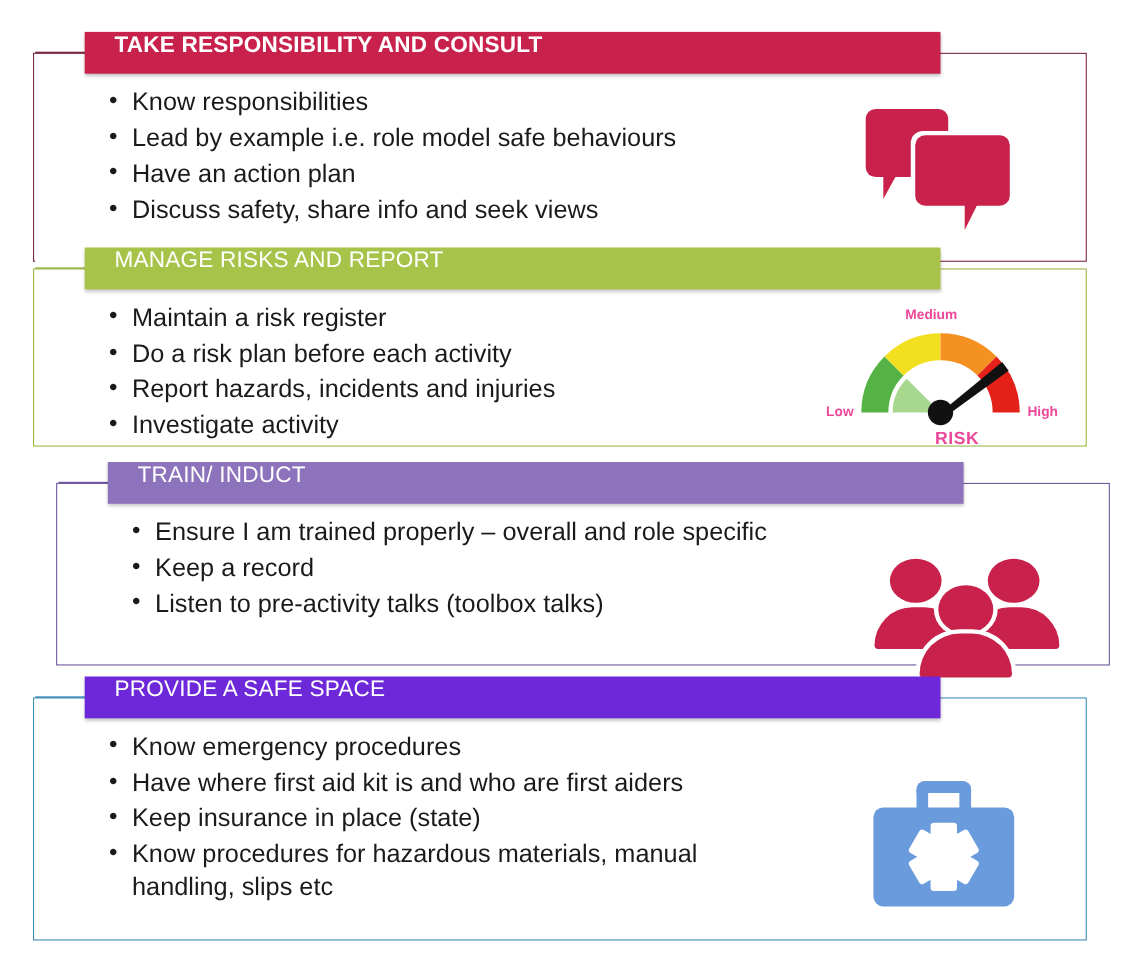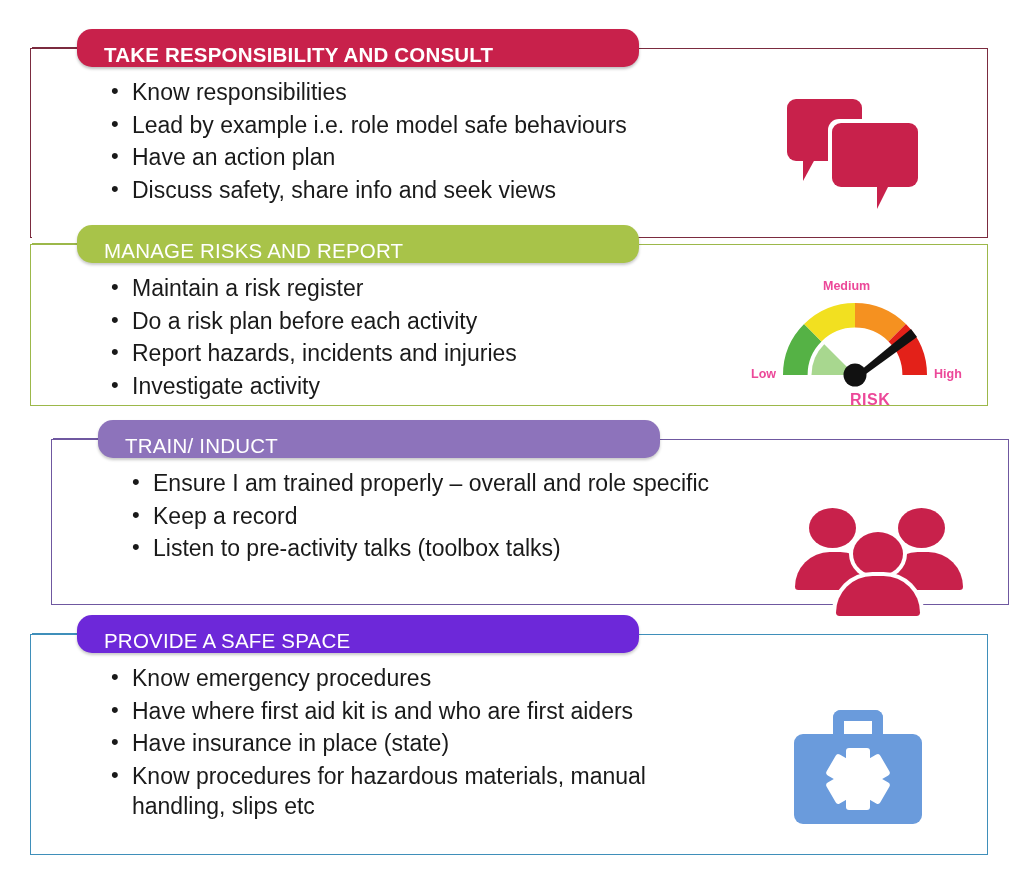--- a/index.html
+++ b/index.html
@@ -33,36 +33,36 @@
     left: 0;
     right: 0;
     border: 1.5px solid #7b2b3f;
     box-sizing: border-box;
     background: #ffffff;
   }
   .panel-header {
     position: absolute;
     left: 47px;
     top: 0;
-    width: 562px;
+    width: 778px;
     height: 38px;
-    border-radius: 15px;
+    border-radius: 0;
     box-sizing: border-box;
     display: flex;
-    align-items: flex-end;
+    align-items: flex-start;
     padding-left: 27px;
     color: #ffffff;
     font-size: 20.5px;
     letter-spacing: 0.2px;
     z-index: 3;
   }
   .panel-header.bold { font-weight: bold; }
   .panel-body {
     position: absolute;
-    left: 80px;
+    left: 68px;
     top: 46px;
     right: 250px;
     z-index: 2;
   }
   ul.bullets {
     list-style: none;
     margin: 0;
     padding: 0;
   }
   ul.bullets li {
@@ -244,21 +244,21 @@
     <div style="position:absolute; left:1.5px; top:18px; width:48px; height:1.5px; background:#3f8fba; z-index:2;"></div>
 
     <div class="panel-header" style="background:#6d28d9; box-shadow:0 2px 3px rgba(0,0,0,0.22);">
       <span>PROVIDE A SAFE SPACE</span>
     </div>
 
     <div class="panel-body" style="top:48px; right:280px;">
       <ul class="bullets">
         <li>Know emergency procedures</li>
         <li>Have where first aid kit is and who are first aiders</li>
-        <li>Have insurance in place (state)</li>
+        <li>Keep insurance in place (state)</li>
         <li>Know procedures for hazardous materials, manual handling, slips etc</li>
       </ul>
     </div>
 
     <div class="icon-slot" style="left:762px; top:95px; width:140px; height:120px;">
       <div class="kit-handle" style="left:41px; top:0px; width:50px; height:30px; border:11px solid #6a9bdc; border-bottom:none;"></div>
       <div class="kit-case" style="left:2px; top:24px; width:128px; height:90px; background:#6a9bdc;"></div>
       <div class="kit-star-bar" style="left:54px; top:38px; width:24px; height:62px;"></div>
       <div class="kit-star-bar" style="left:54px; top:38px; width:24px; height:62px; transform:rotate(60deg); transform-origin:50% 50%;"></div>
       <div class="kit-star-bar" style="left:54px; top:38px; width:24px; height:62px; transform:rotate(120deg); transform-origin:50% 50%;"></div>

